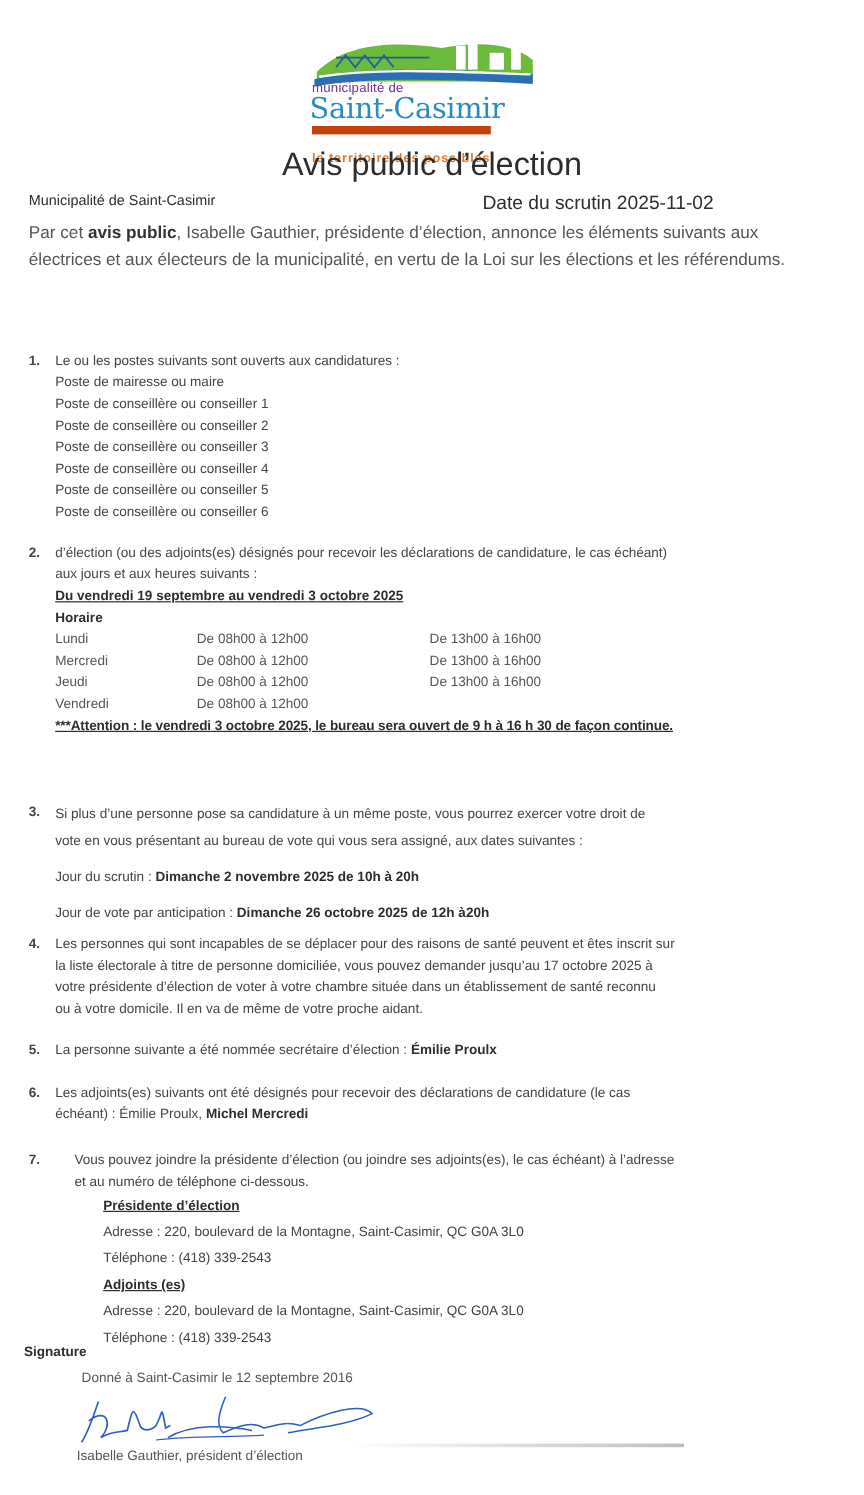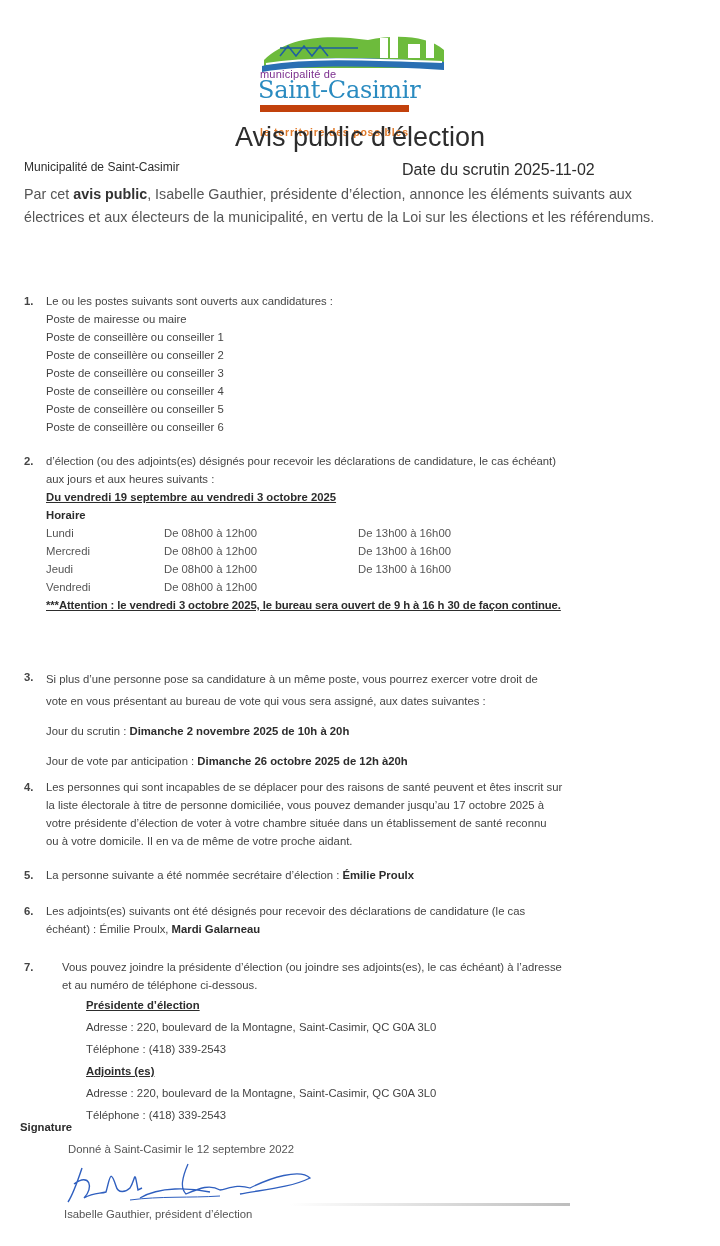--- a/index.html
+++ b/index.html
@@ -127,41 +127,41 @@
 
 <div class="sec" style="top:866px;">
   <span class="num">5.</span>
   <div class="body" style="width:640px;"><span>La personne suivante a été nommée secrétaire d’élection : </span><span class="bold">Émilie Proulx</span></div>
 </div>
 
 <div class="sec" style="top:902px;">
   <span class="num">6.</span>
   <div class="body" style="width:640px;">
     <div>Les adjoints(es) suivants ont été désignés pour recevoir des déclarations de candidature (le cas</div>
-    <div><span>échéant) : Émilie Proulx, </span><span class="bold">Mardi Galarneau</span></div>
+    <div><span>échéant) : Émilie Proulx, </span><span class="bold">Michel Mercredi</span></div>
   </div>
 </div>
 
 <div class="sec" style="top:958px;">
   <span class="num">7.</span>
   <div class="body" style="width:640px;margin-left:16px;">
     <div>Vous pouvez joindre la présidente d’élection (ou joindre ses adjoints(es), le cas échéant) à l’adresse</div>
     <div>et au numéro de téléphone ci-dessous.</div>
     <div style="margin-left:24px; line-height:22px;">
       <div class="ul">Présidente d’élection</div>
       <div>Adresse : 220, boulevard de la Montagne, Saint-Casimir, QC G0A 3L0</div>
       <div>Téléphone : (418) 339-2543</div>
       <div class="ul">Adjoints (es)</div>
       <div>Adresse : 220, boulevard de la Montagne, Saint-Casimir, QC G0A 3L0</div>
       <div>Téléphone : (418) 339-2543</div>
     </div>
   </div>
 </div>
 
 <div class="abs bold" style="left:20px; top:1121px; font-size:11.3px;">Signature</div>
-<div class="abs" style="left:68px; top:1143px; font-size:11.3px; color:#555;">Donné à Saint-Casimir le 12 septembre 2022</div>
+<div class="abs" style="left:68px; top:1143px; font-size:11.3px; color:#555;">Donné à Saint-Casimir le 12 septembre 2016</div>
 <svg class="abs" style="left:60px; top:1158px;" width="270" height="50" viewBox="0 0 270 50">
   <path d="M22 10 C 16 28, 12 38, 8 44 M14 26 C 30 14, 34 30, 24 40 C 34 34, 40 36, 46 34 C 50 20, 50 10, 56 28 C 58 36, 66 34, 70 30 C 76 20, 74 10, 78 32 L 82 30" stroke="#2f5fbf" stroke-width="1.4" fill="none"></path>
   <path d="M80 40 C 100 28, 130 30, 150 34 M128 6 C 122 20, 120 30, 126 36 C 140 30, 150 26, 160 32 C 170 30, 178 26, 190 30 C 210 20, 240 10, 250 20 C 230 30, 200 32, 180 36" stroke="#2f5fbf" stroke-width="1.3" fill="none"></path>
   <path d="M70 42 C 100 38, 130 40, 160 38" stroke="#2f5fbf" stroke-width="1" fill="none"></path>
 </svg>
 <div class="abs sig-line"></div>
 <div class="abs" style="left:64px; top:1208px; font-size:11.3px; color:#555;">Isabelle Gauthier, président d’élection</div>
 
 </body></html>

